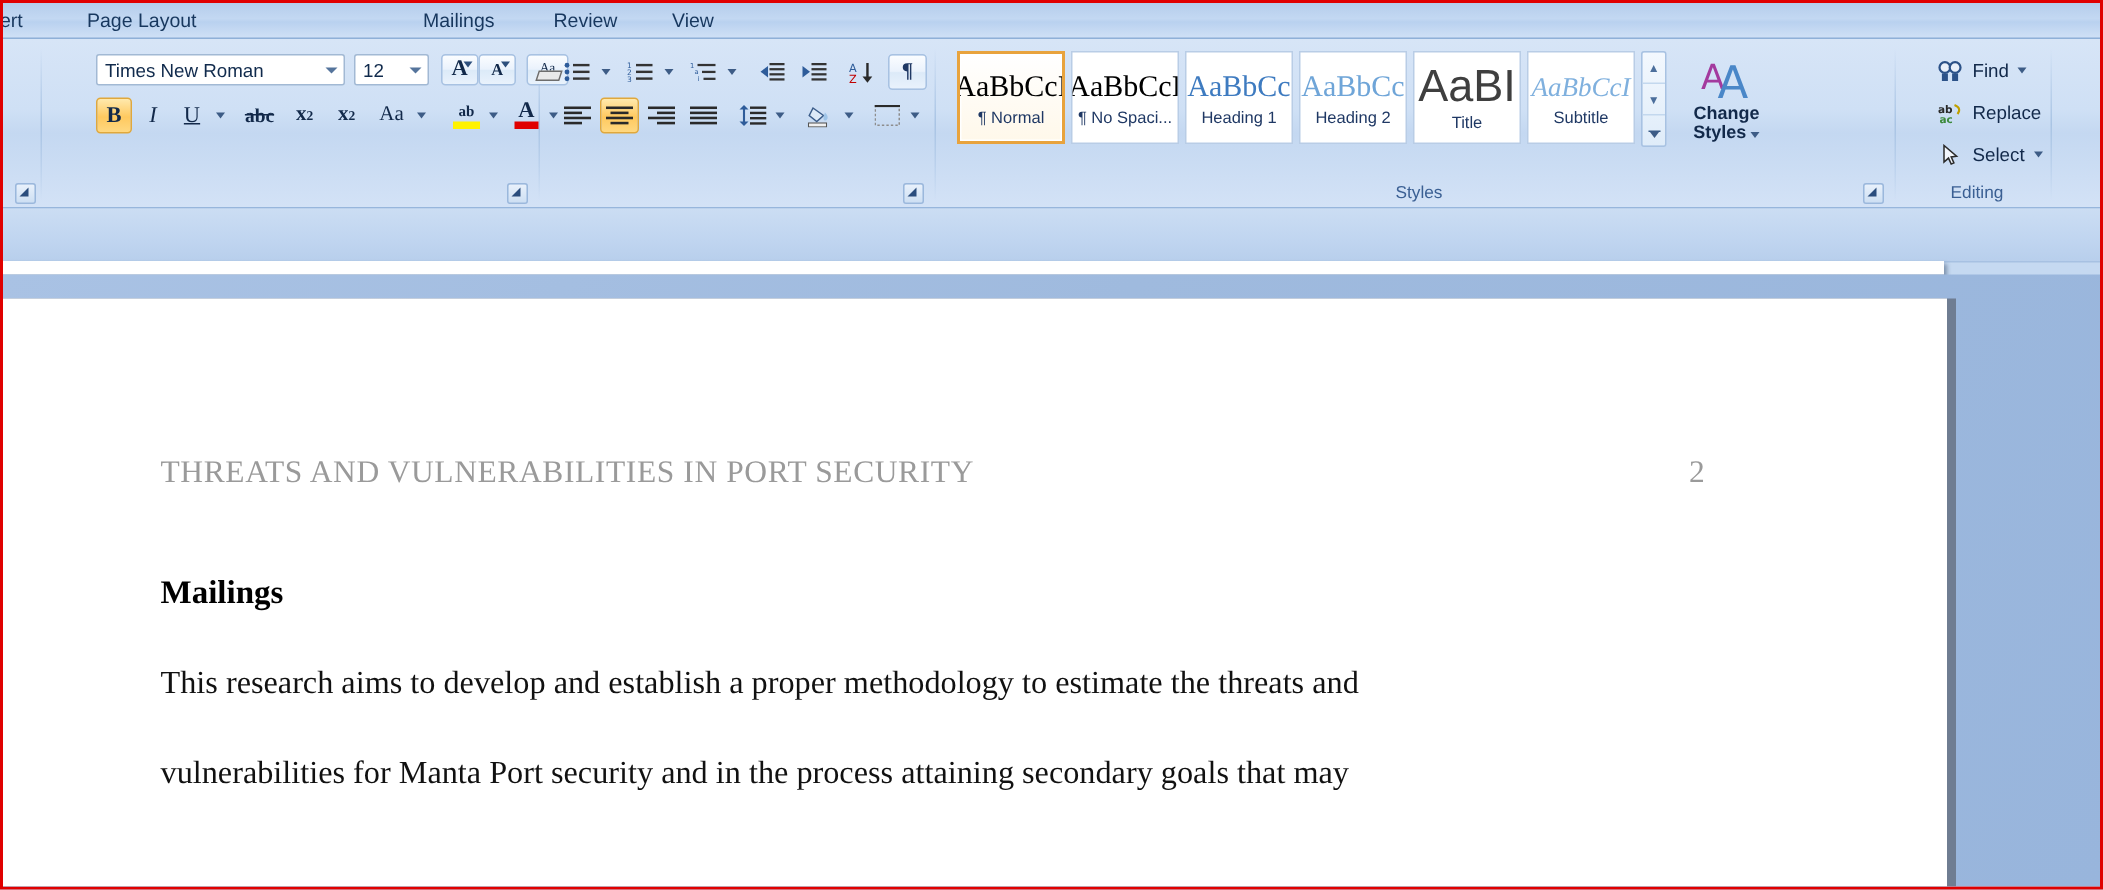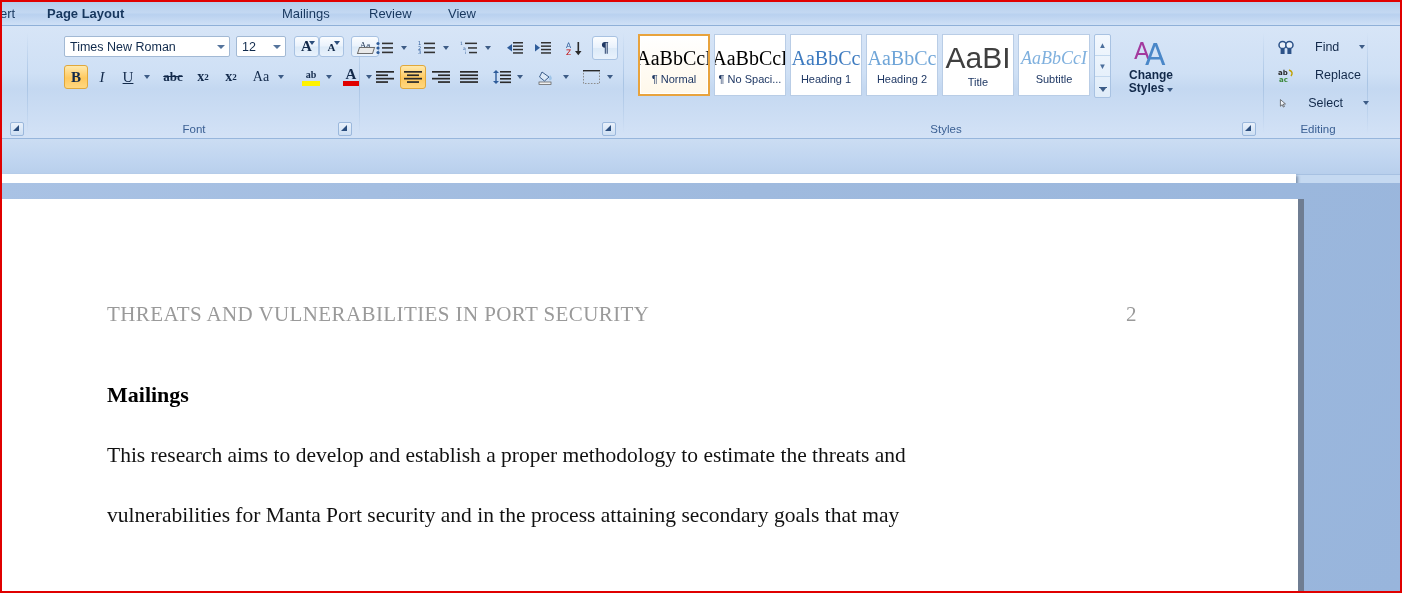--- a/index.html
+++ b/index.html
@@ -130,22 +130,22 @@
     display:flex;flex-direction:column;
   }
   .gal-scroll div{
     flex:1;display:flex;align-items:center;justify-content:center;
     border-bottom:1px solid #c3d8ee;font-size:8px;color:#4c6f9c;cursor:pointer;
   }
   .gal-scroll div:last-child{border-bottom:none;}
 
   
   .editbtn{
-    position:absolute;left:6px;height:26px;width:96px;
-    display:flex;align-items:center;gap:20px;
+    position:absolute;left:20px;height:26px;width:96px;
+    display:flex;align-items:center;gap:6px;
     font-size:12.5px;color:#12294a;cursor:pointer;
     border:1px solid transparent;border-radius:3px;padding-left:3px;box-sizing:border-box;
   }
 
   
   .underband{
     position:absolute;left:0;top:137px;width:100%;height:35px;
     background:linear-gradient(to bottom,#cbddf3 0%,#c0d5f0 60%,#b8cfec 100%);
     border-bottom:1px solid #a7c1e2;
   }
@@ -191,21 +191,21 @@
   .doc-p.l2{top:304px;}
   .doc-p.l3{top:364px;}
 </style>
 </head>
 <body>
 
 <div id="root">
 
   <div class="tabstrip">
     <div class="tab cut"><span>ert</span></div>
-    <div class="tab" style="left:35px;font-weight:bold;"><span>Page Layout</span></div>
+    <div class="tab" style="left:46px;"><span>Page Layout</span></div>
     <div class="tab" style="left:158px;margin-top:28px;"><span>References</span></div>
     <div class="tab" style="left:270px;"><span>Mailings</span></div>
     <div class="tab" style="left:357px;"><span>Review</span></div>
     <div class="tab" style="left:436px;"><span>View</span></div>
   </div>
 
   <div class="ribbon">
 
     <div class="group clipstub">
       <div class="gsep" style="right:-2px;"></div>
@@ -276,21 +276,20 @@
         <span class="mini-arw"></span>
       </div>
       <div class="rb" style="left:310px;top:37px;width:26px;height:24px;">
         <span style="font-family:'Liberation Serif',serif;font-weight:bold;font-size:15px;position:relative;top:-3px;">A</span>
         <span style="position:absolute;left:4px;bottom:2px;right:4px;height:5px;background:#e00000;"></span>
       </div>
       <div class="rb" style="left:334px;top:37px;width:13px;height:24px;">
         <span class="mini-arw"></span>
       </div>
 
-      <div class="glabel">Font</div>
       <div class="dlauncher" style="right:8px;"></div>
     </div>
 
     <div class="group" style="left:362px;width:260px;">
       <div class="gsep"></div>
 
       <div class="rb" style="left:8px;top:8px;width:26px;height:24px;">
         <svg width="18" height="14" viewBox="0 0 18 14">
             <circle cx="2" cy="2.5" r="1.6" fill="#2e5c9a"></circle>
             <circle cx="2" cy="7" r="1.6" fill="#2e5c9a"></circle>

